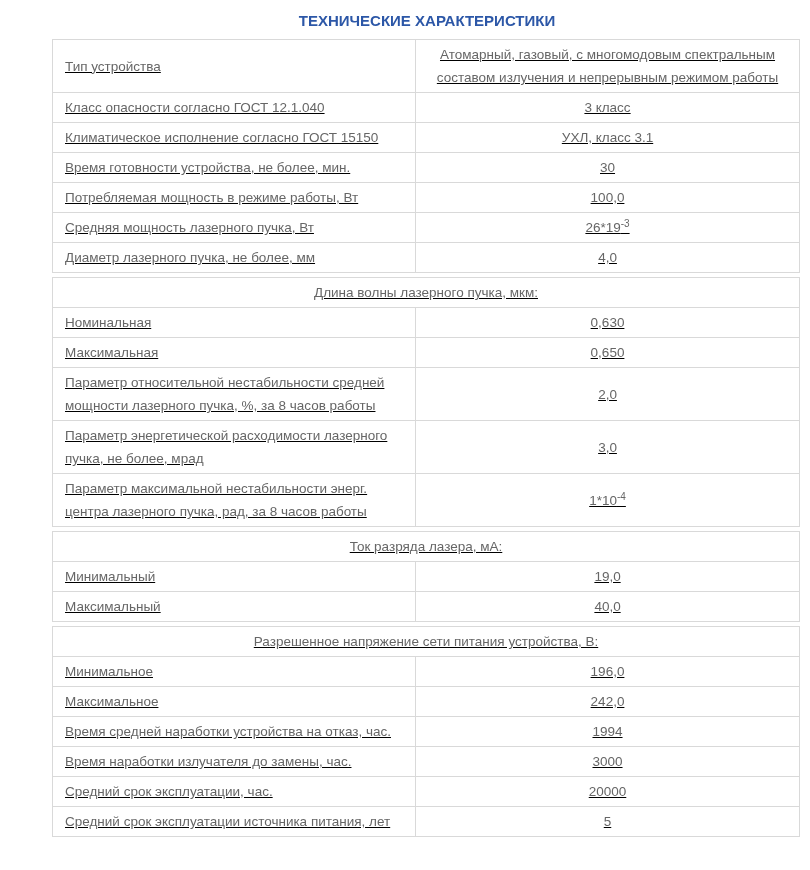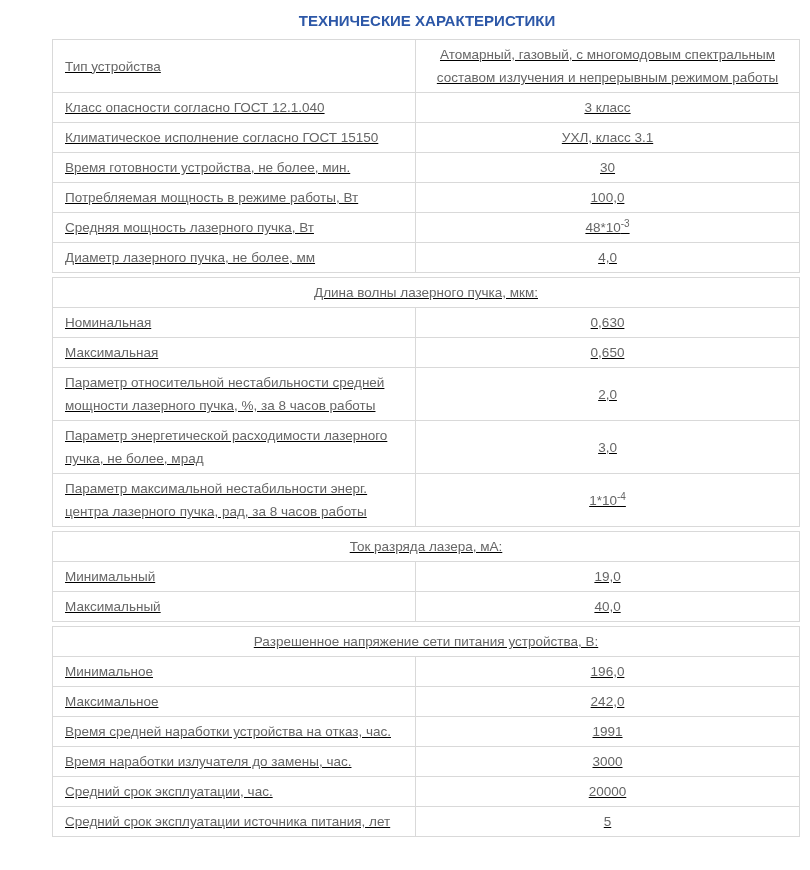--- a/index.html
+++ b/index.html
@@ -63,21 +63,21 @@
           <tr>
             <td class="label-cell">Время готовности устройства, не более, мин.</td>
             <td class="value-cell"><span>30</span></td>
           </tr>
           <tr>
             <td class="label-cell">Потребляемая мощность в режиме работы, Вт</td>
             <td class="value-cell"><span>100,0</span></td>
           </tr>
           <tr>
             <td class="label-cell">Средняя мощность лазерного пучка, Вт</td>
-            <td class="value-cell"><span>48*10</span><sup>-3</sup></td>
+            <td class="value-cell"><span>26*19</span><sup>-3</sup></td>
           </tr>
           <tr>
             <td class="label-cell">Диаметр лазерного пучка, не более, мм</td>
             <td class="value-cell"><span>4,0</span></td>
           </tr>
         </tbody>
       </table>
       <table class="spec-table">
         <tbody>
           <tr>
@@ -128,21 +128,21 @@
           <tr>
             <td class="label-cell">Минимальное</td>
             <td class="value-cell"><span>196,0</span></td>
           </tr>
           <tr>
             <td class="label-cell">Максимальное</td>
             <td class="value-cell"><span>242,0</span></td>
           </tr>
           <tr>
             <td class="label-cell">Время средней наработки устройства на отказ, час.</td>
-            <td class="value-cell"><span>1991</span></td>
+            <td class="value-cell"><span>1994</span></td>
           </tr>
           <tr>
             <td class="label-cell">Время наработки излучателя до замены, час.</td>
             <td class="value-cell"><span>3000</span></td>
           </tr>
           <tr>
             <td class="label-cell">Средний срок эксплуатации, час.</td>
             <td class="value-cell"><span>20000</span></td>
           </tr>
           <tr>

